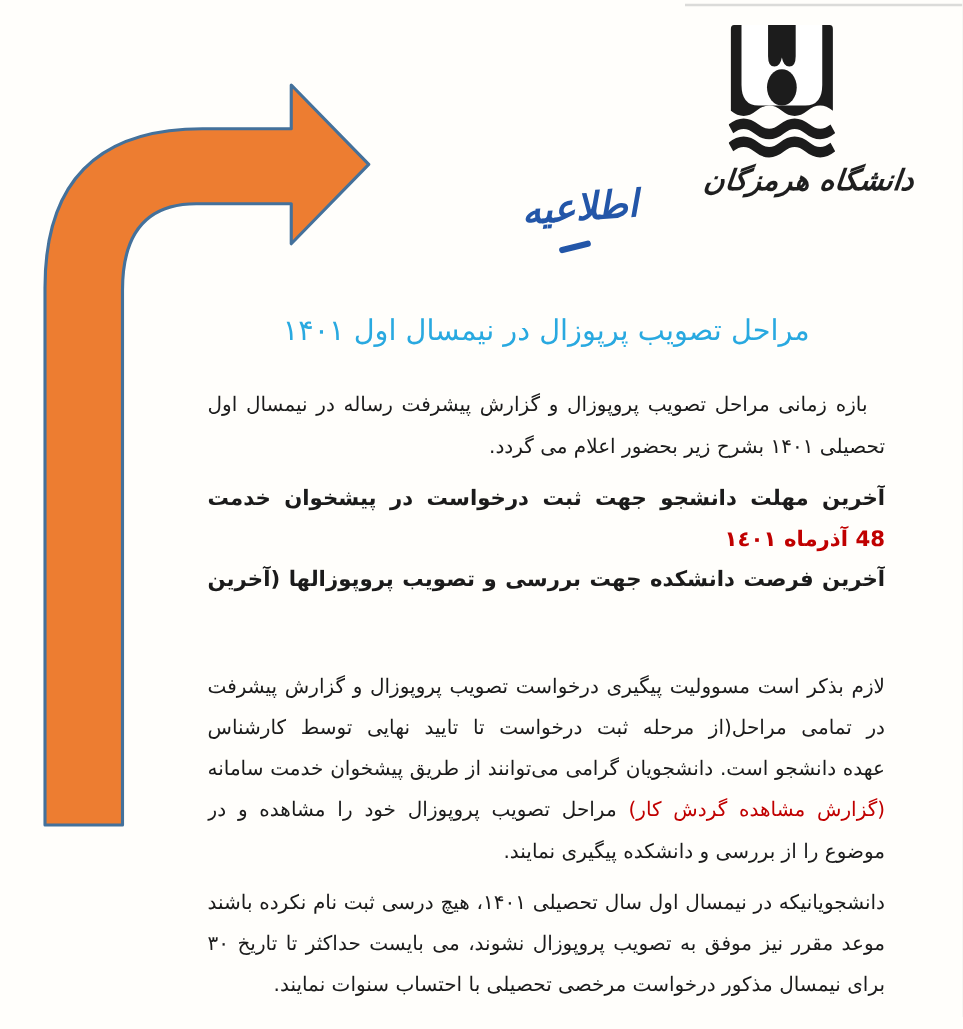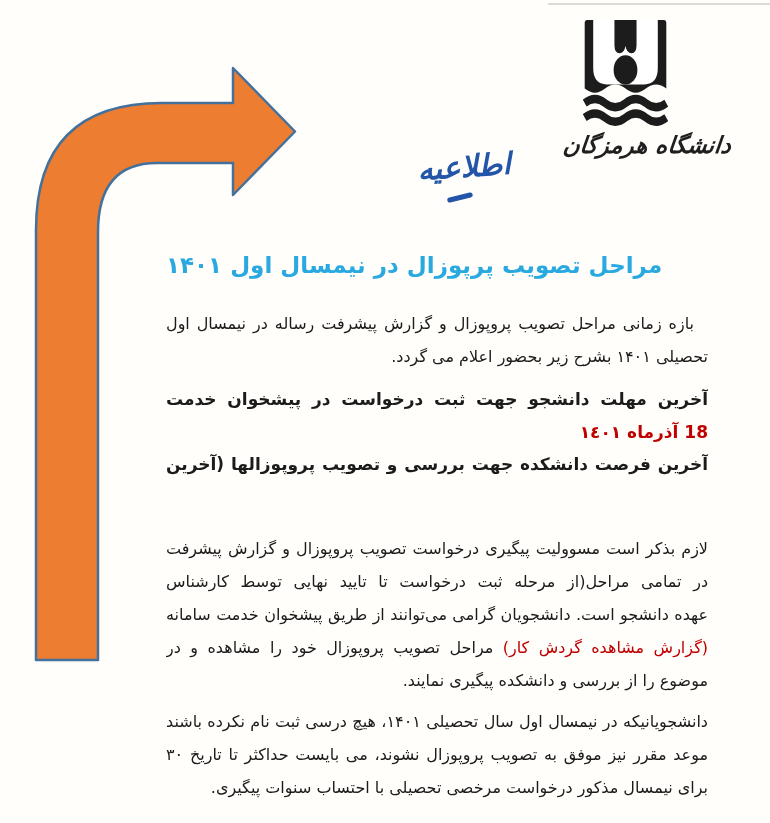--- a/index.html
+++ b/index.html
@@ -30,22 +30,22 @@
     position:absolute;left:447px;top:195px;width:26px;height:5px;
     background:#2356A8;border-radius:3px;transform:rotate(-14deg);
   }
 
   
   .arrow{position:absolute;left:30px;top:60px;width:272px;height:606px;}
 
   
   .title{
     position:absolute;left:166px;top:252px;width:542px;
-    text-align:left;direction:rtl;
-    font-size:23px;font-weight:bold;color:#29A9E0;
+    text-align:center;direction:rtl;
+    font-size:23px;font-weight:normal;color:#29A9E0;
   }
   .block{position:absolute;left:166px;width:542px;direction:rtl;font-size:16px;line-height:33px;}
   .block.bold{font-weight:bold;font-size:17px;}
   .line{height:33px;overflow:hidden;}
   .j{text-align:justify;text-align-last:justify;}
   .r{text-align:center;text-align-last:right;}
   .indent{padding-right:14px;}
   .red{color:#C00000;}
   #p1{top:307px;}
   #d1{top:383px;}
@@ -86,34 +86,34 @@
 
   <div class="title">مراحل تصویب پرپوزال در نیمسال اول ۱۴۰۱</div>
 
   <div class="block" id="p1">
     <div class="line j indent">بازه زمانی مراحل تصویب پروپوزال و گزارش پیشرفت رساله در نیمسال اول سال</div>
     <div class="line r">تحصیلی ۱۴۰۱ بشرح زیر بحضور اعلام می گردد.</div>
   </div>
 
   <div class="block bold" id="d1">
     <div class="line j">آخرین مهلت دانشجو جهت ثبت درخواست در پیشخوان خدمت سامانه گلستان:</div>
-    <div class="line r red">18 آذرماه ١٤٠١</div>
+    <div class="line r red">48 آذرماه ١٤٠١</div>
   </div>
 
   <div class="block bold" id="d2">
     <div class="line j">آخرین فرصت دانشکده جهت بررسی و تصویب پروپوزالها (آخرین فرصت</div>
   </div>
 
   <div class="block" id="p3">
     <div class="line j">لازم بذکر است مسوولیت پیگیری درخواست تصویب پروپوزال و گزارش پیشرفت رساله</div>
     <div class="line j">در تمامی مراحل(از مرحله ثبت درخواست تا تایید نهایی توسط کارشناس دانشکده) بر</div>
     <div class="line j">عهده دانشجو است. دانشجویان گرامی می‌توانند از طریق پیشخوان خدمت سامانه گلستان</div>
     <div class="line j"><span class="red">(گزارش مشاهده گردش کار)</span> <span>مراحل تصویب پروپوزال خود را مشاهده و در صورت لزوم</span></div>
     <div class="line r">موضوع را از بررسی و دانشکده پیگیری نمایند.</div>
   </div>
 
   <div class="block" id="p4">
     <div class="line j">دانشجویانیکه در نیمسال اول سال تحصیلی ۱۴۰۱، هیچ درسی ثبت نام نکرده باشند و در</div>
     <div class="line j">موعد مقرر نیز موفق به تصویب پروپوزال نشوند، می بایست حداکثر تا تاریخ ۳۰ دیماه،</div>
-    <div class="line r">برای نیمسال مذکور درخواست مرخصی تحصیلی با احتساب سنوات پیگیری.</div>
+    <div class="line r">برای نیمسال مذکور درخواست مرخصی تحصیلی با احتساب سنوات نمایند.</div>
   </div>
 
 </div>
 
 </body></html>

